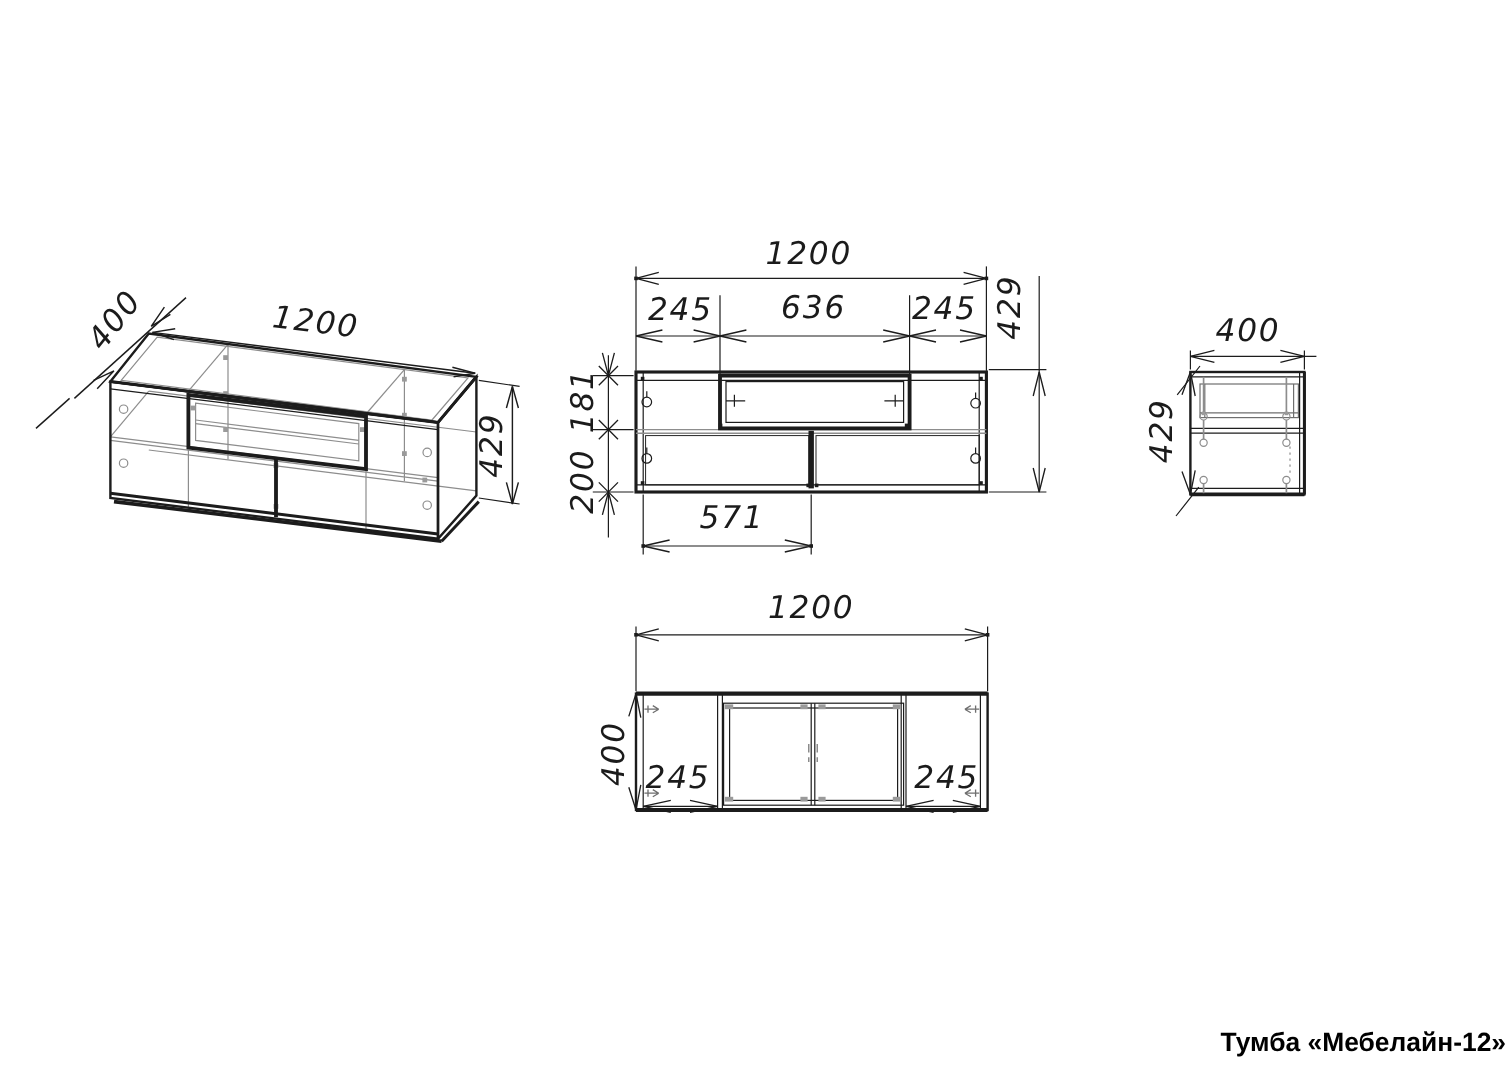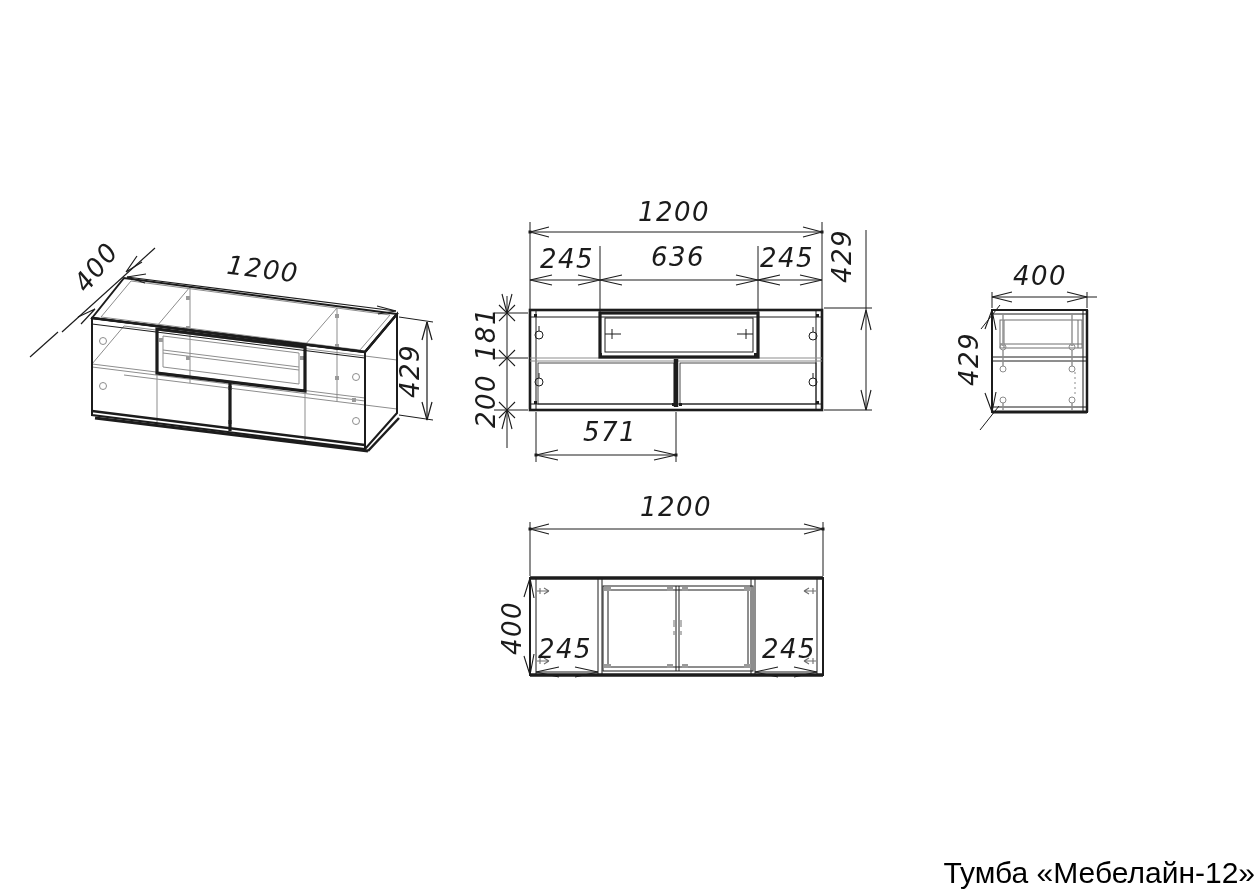--- a/index.html
+++ b/index.html
@@ -8,21 +8,21 @@
   svg{position:absolute;left:0;top:0;}
   
   .k{stroke:#1c1c1c;fill:none;}
   .g{stroke:#8d8d8d;fill:none;}
   .gm{stroke:#6f6f6f;fill:none;}
   .fk{fill:#1c1c1c;stroke:none;}
   .fg{fill:#9a9a9a;stroke:none;}
   .dim{font-family:"DejaVu Sans",sans-serif;font-style:italic;font-size:26px;
        letter-spacing:1.5px;fill:#1b1b1b;text-anchor:middle;dominant-baseline:central;stroke:none;}
   .title{position:absolute;right:5px;top:856px;font-family:"Liberation Sans",sans-serif;
-         font-weight:normal;font-size:30px;color:#000;white-space:nowrap;}
+         font-weight:bold;font-size:22px;color:#000;white-space:nowrap;}
 </style>
 </head>
 <body>
 
 <div class="stage">
 <svg width="1260" height="892" viewBox="0 0 1260 892">
 
   <g>
 
     <g>

